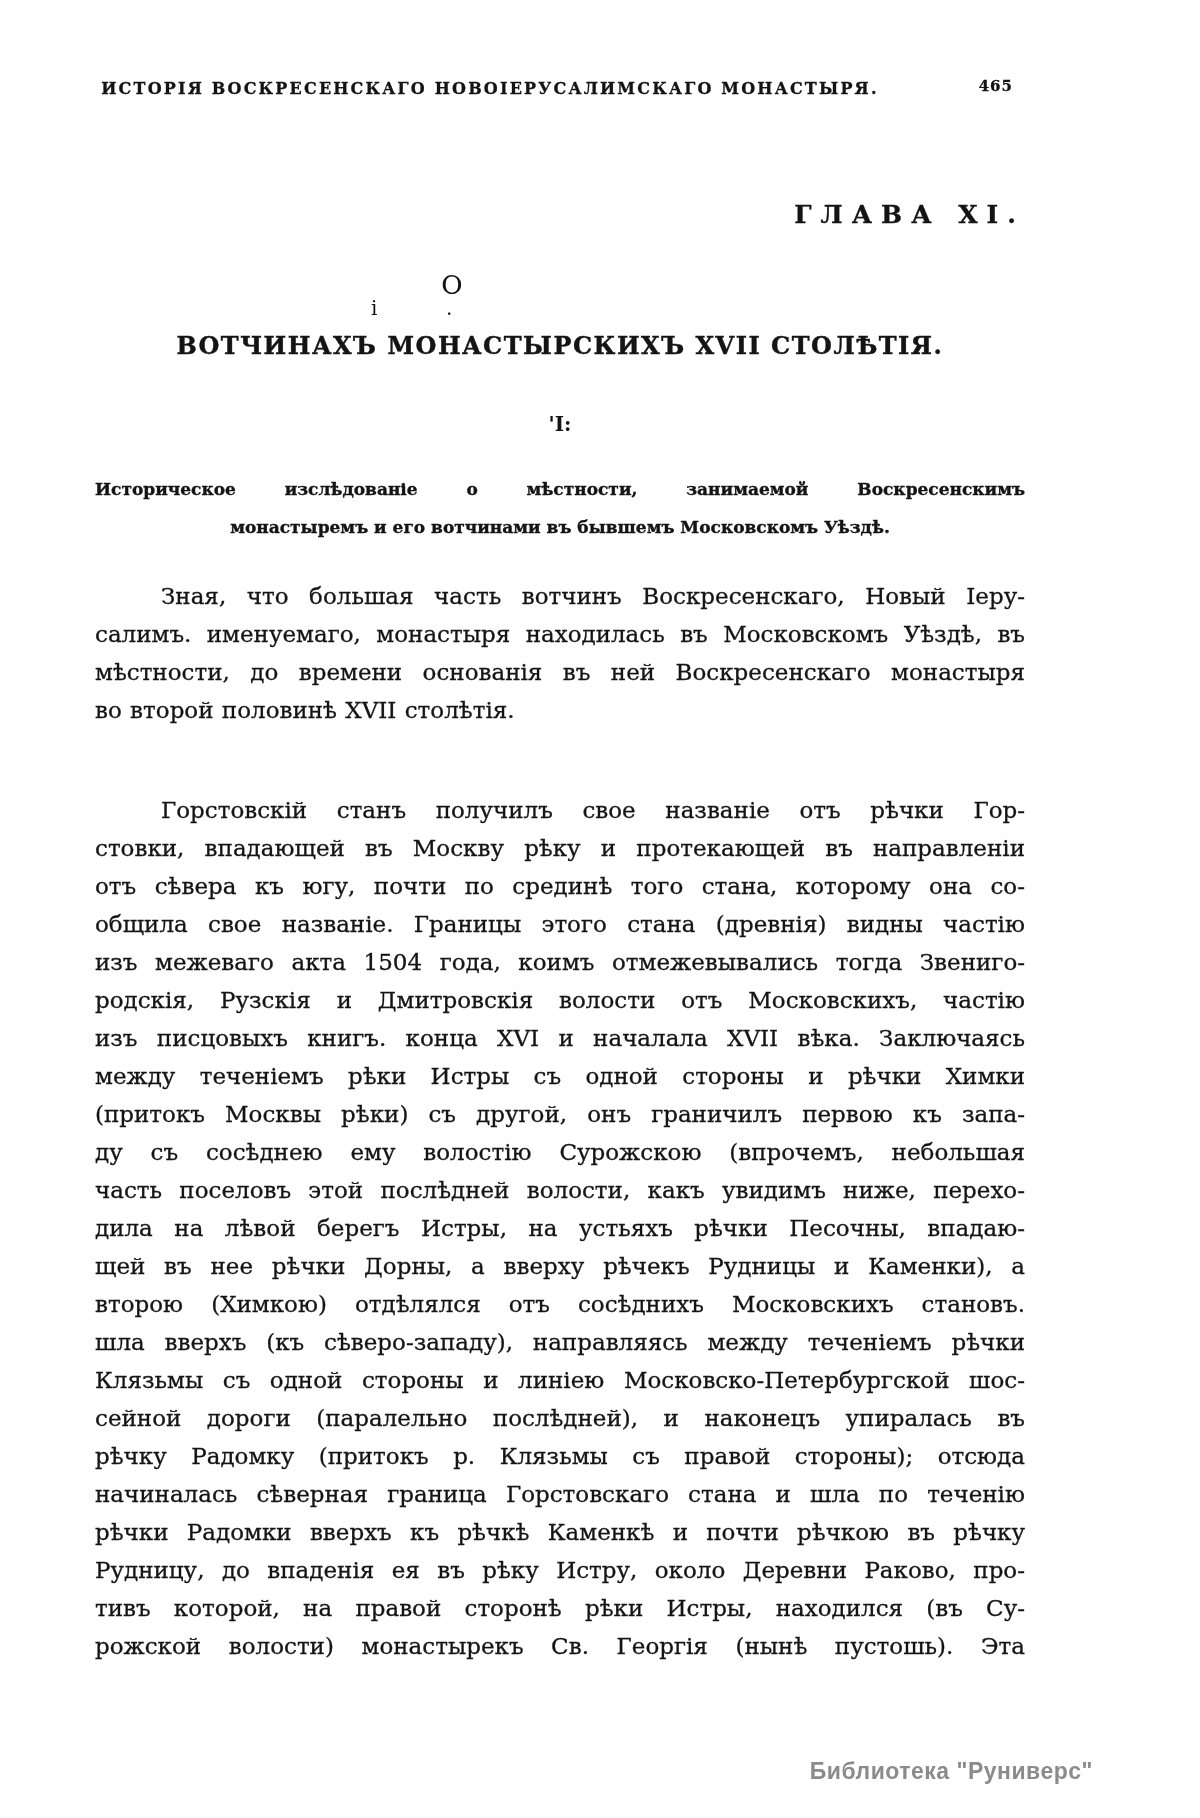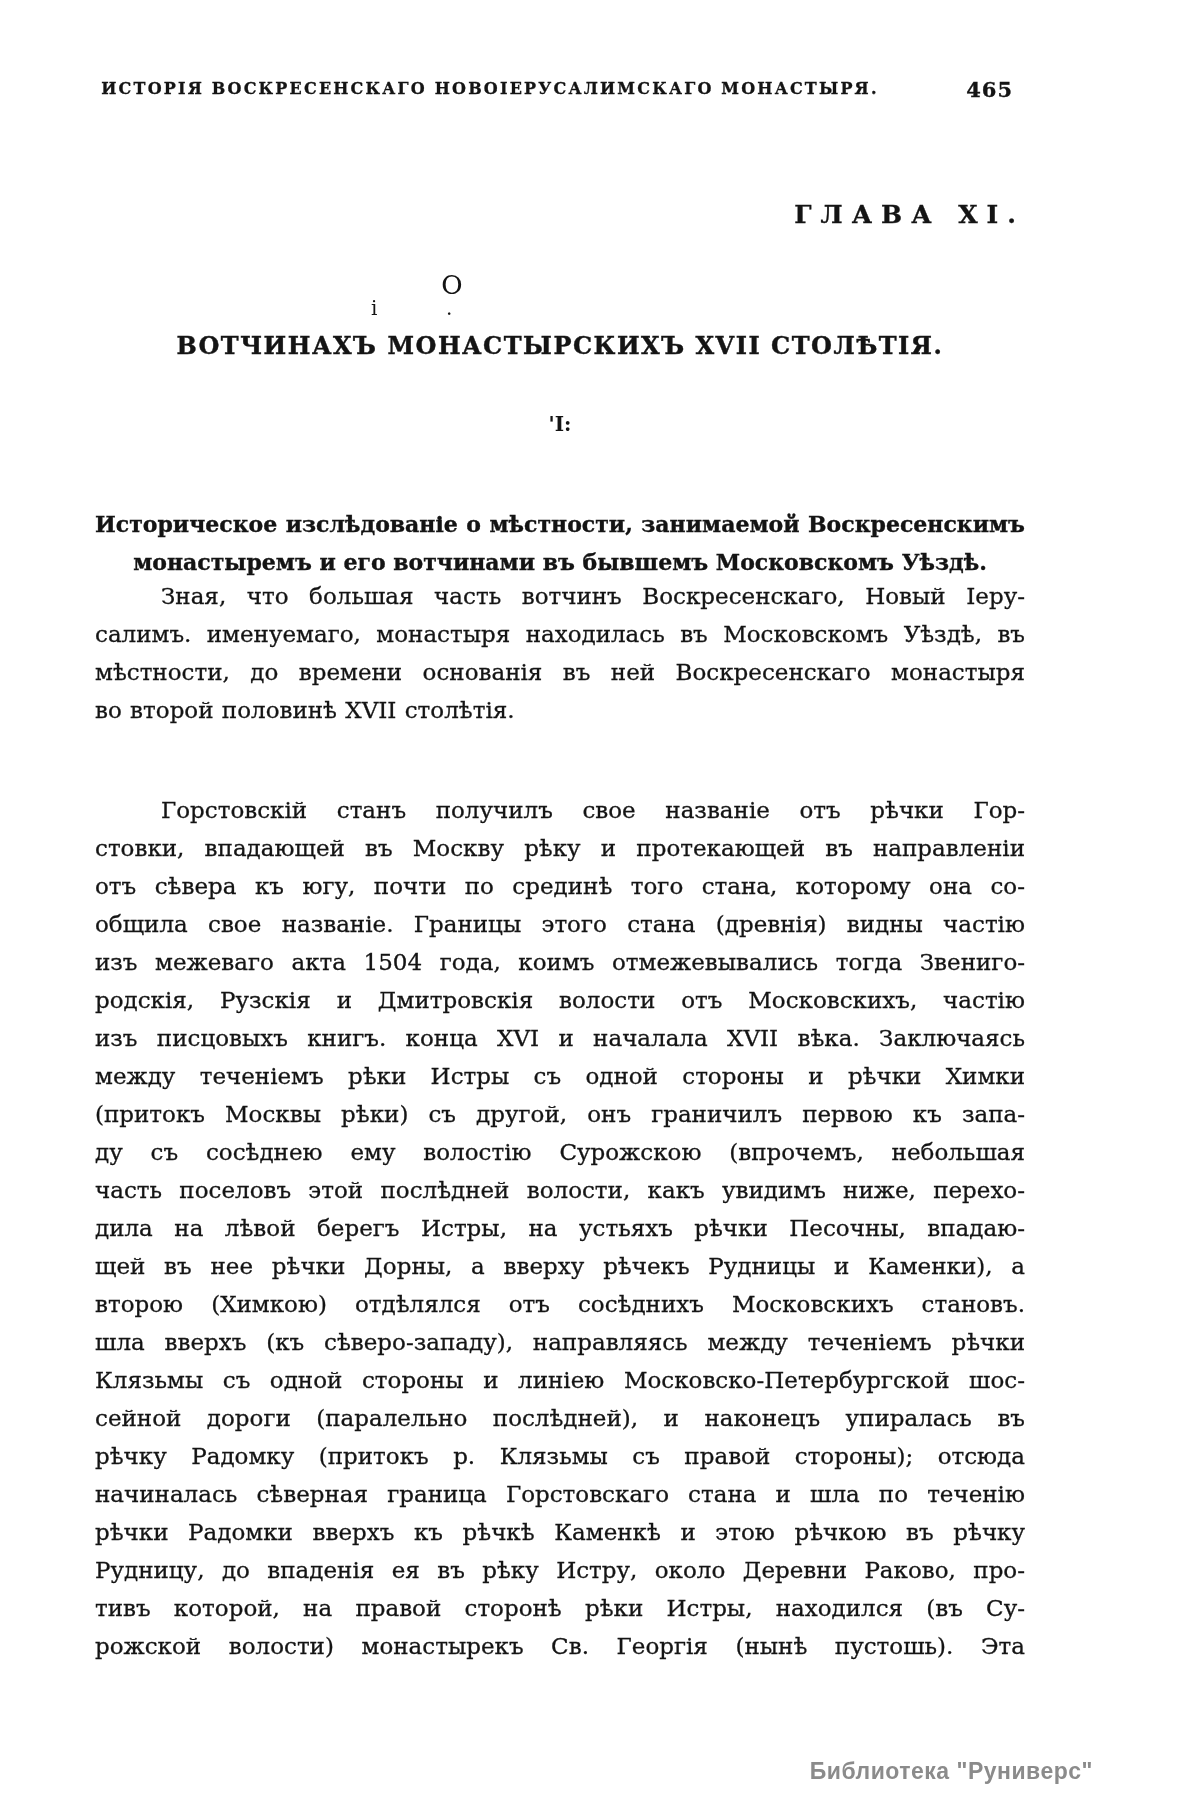--- a/index.html
+++ b/index.html
@@ -12,21 +12,21 @@
 
   
   .runhead { top:79px; height:26px; text-align:center; }
   .runhead .title {
     font-weight:bold; font-size:16px; letter-spacing:2.2px;
     -webkit-text-stroke:0.3px currentColor;
     display:inline-block; transform:translateX(-70px);
   }
   .runhead .pnum {
     position:absolute; right:12px; top:-2px;
-    font-weight:bold; font-size:21px; letter-spacing:1px;
+    font-weight:bold; font-size:15px; letter-spacing:1px;
     -webkit-text-stroke:0.3px currentColor;
   }
 
   
   .chapter-title {
     top:200px; text-align:right;
     font-weight:bold; font-size:25px; letter-spacing:9px;
     -webkit-text-stroke:0.3px currentColor;
   }
   .chapter-o {
@@ -39,21 +39,21 @@
     top:331px; text-align:center;
     font-weight:bold; font-size:24px; letter-spacing:1.5px;
     -webkit-text-stroke:0.4px currentColor;
   }
   .section-num {
     top:412px; text-align:center;
     font-weight:bold; font-size:20px;
   }
 
   
-  .heading { top:470px; font-weight:bold; font-size:22px;margin-top:35px;
+  .heading { top:470px; font-weight:bold; font-size:17px;
     -webkit-text-stroke:0.35px currentColor; }
   .heading .line { line-height:38px; text-align:justify; text-align-last:justify; }
   .heading .line:last-child { text-align:left; text-align-last:center; }
 
   
   .para { font-size:23px; -webkit-text-stroke:0.3px currentColor; }
   .para .line { line-height:38px; text-align:justify; text-align-last:justify;
     word-spacing:1px; }
   .para .line:first-child { text-indent:66px; }
   .para:not(.continues) .line:last-child { text-align-last:left; }
@@ -114,21 +114,21 @@
       <div class="line">ду съ сосѣднею ему волостію Сурожскою (впрочемъ, небольшая</div>
       <div class="line">часть поселовъ этой послѣдней волости, какъ увидимъ ниже, перехо-</div>
       <div class="line">дила на лѣвой берегъ Истры, на устьяхъ рѣчки Песочны, впадаю-</div>
       <div class="line">щей въ нее рѣчки Дорны, а вверху рѣчекъ Рудницы и Каменки), а</div>
       <div class="line">второю (Химкою) отдѣлялся отъ сосѣднихъ Московскихъ становъ.</div>
       <div class="line">шла вверхъ (къ сѣверо-западу), направляясь между теченіемъ рѣчки</div>
       <div class="line">Клязьмы съ одной стороны и линіею Московско-Петербургской шос-</div>
       <div class="line">сейной дороги (паралельно послѣдней), и наконецъ упиралась въ</div>
       <div class="line">рѣчку Радомку (притокъ р. Клязьмы съ правой стороны); отсюда</div>
       <div class="line">начиналась сѣверная граница Горстовскаго стана и шла по теченію</div>
-      <div class="line">рѣчки Радомки вверхъ къ рѣчкѣ Каменкѣ и этою рѣчкою въ рѣчку</div>
+      <div class="line">рѣчки Радомки вверхъ къ рѣчкѣ Каменкѣ и почти рѣчкою въ рѣчку</div>
       <div class="line">Рудницу, до впаденія ея въ рѣку Истру, около Деревни Раково, про-</div>
       <div class="line">тивъ которой, на правой сторонѣ рѣки Истры, находился (въ Су-</div>
       <div class="line">рожской волости) монастырекъ Св. Георгія (нынѣ пустошь). Эта</div>
     </div>
 
   <div class="watermark">Библиотека "Руниверс"</div>
 
 </div>
 
 </body></html>

